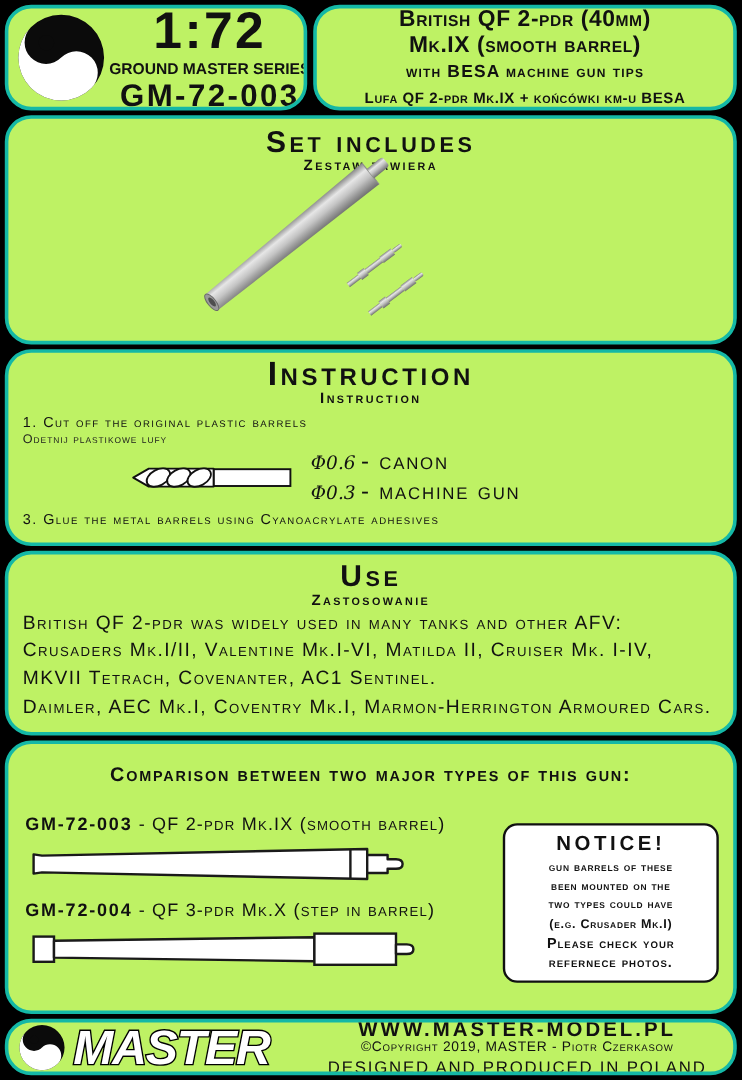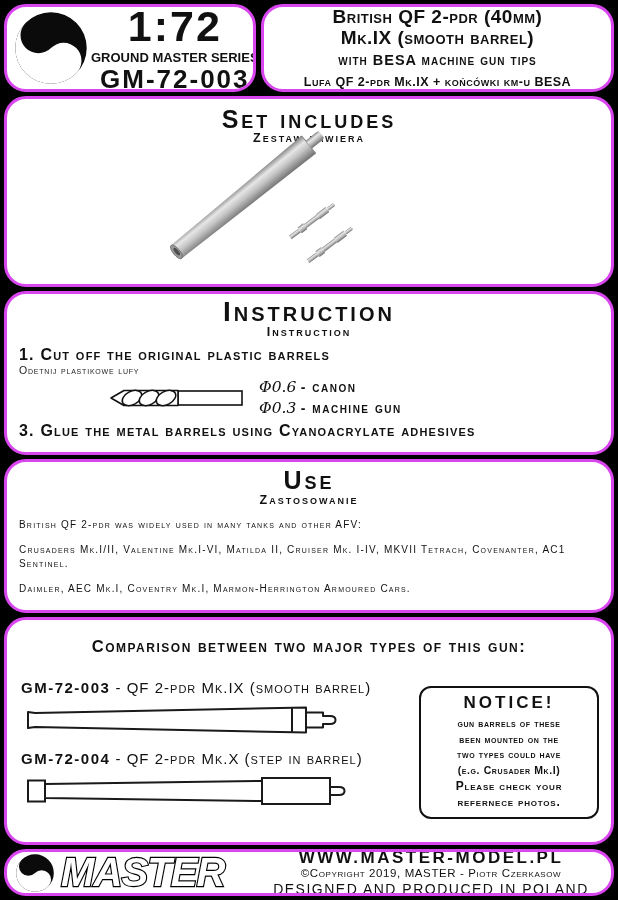--- a/index.html
+++ b/index.html
@@ -1,19 +1,19 @@
 <!DOCTYPE html>
 <html><head>
 <meta charset="utf-8">
 <style>
   html,body{margin:0;padding:0;background:#000;}
   .page{width:618px;height:900px;background:#000;box-sizing:border-box;padding:4px;
         display:flex;flex-direction:column;gap:4px;
         font-family:"Liberation Sans",sans-serif;color:#111;}
-  .panel{background:#ffffff;border:3px solid #d946ef;border-radius:22px;box-sizing:border-box;
+  .panel{background:#bef264;border:3px solid #14b8a6;border-radius:22px;box-sizing:border-box;
          position:relative;overflow:hidden;}
   .sc{font-variant:small-caps;}
   h2,h3,p{margin:0;}
 
   
   .header-row{display:flex;gap:5px;height:88px;flex:none;}
   .header-left{width:252px;display:flex;align-items:center;padding:3px 6px;gap:2px;}
   .logo{width:76px;height:76px;flex:none;}
   .brand-col{flex:1;text-align:center;line-height:1;}
   .scale{font-size:43px;font-weight:700;letter-spacing:2px;}
@@ -31,32 +31,32 @@
   .sec-sub{font-size:12.5px;font-weight:700;letter-spacing:2px;text-align:center;line-height:1.1;}
 
   
   .set-panel{height:191px;flex:none;padding-top:7px;}
   .set-art{position:absolute;left:0;top:0;width:100%;height:100%;}
 
   
   .instruction-panel{height:164px;flex:none;padding:3px 12px 0;}
   .instruction-panel .sec-title{font-size:28px;}
   .instruction-panel .sec-sub{margin-bottom:5px;}
-  .step-en{font-size:16px;font-weight:700;letter-spacing:1.2px;line-height:1.2;}
+  .step-en{font-size:12px;font-weight:400;letter-spacing:1.2px;line-height:1.2;}
   .step-pl{font-size:10.5px;font-weight:400;letter-spacing:.8px;line-height:1.15;color:#1c1c1c;}
   .step{margin-top:3px;}
   .drill-row{display:flex;align-items:center;gap:12px;margin:1px 0 1px 88px;}
   .drill-svg{width:140px;height:26px;flex:none;}
   .drill-line{line-height:1.25;white-space:nowrap;}
   .dia{font-family:"DejaVu Serif",serif;font-style:italic;font-size:15.5px;font-weight:400;}
-  .dlabel{font-size:14px;font-weight:700;letter-spacing:1.5px;}
+  .dlabel{font-size:20px;font-weight:400;letter-spacing:1.5px;}
 
   
   .use-panel{height:154px;flex:none;padding:5px 12px 0;}
-  .use-panel p{font-size:10px;font-weight:400;letter-spacing:1.2px;line-height:1.45;margin-top:10px;}
+  .use-panel p{font-size:16px;font-weight:400;letter-spacing:1.2px;line-height:1.45;}
   .use-panel .sec-sub{margin-top:1px;}
 
   
   .comparison-panel{height:228px;flex:none;padding:10px 14px 0;}
   .comp-title{font-size:16.5px;font-weight:700;letter-spacing:1.5px;text-align:center;margin-top:7px;}
   .comp-left{width:408px;}
   .comp-item{font-size:15px;letter-spacing:1px;margin-top:23px;white-space:nowrap;}
   .comp-item .comp-code{font-weight:700;letter-spacing:1.5px;}
   .comp-item .comp-desc{font-weight:400;}
   .comp-item + .comp-svg{margin-top:3px;}
@@ -180,21 +180,21 @@
     <div class="comp-title sc">Comparison between two major types of this gun:</div>
 
     <div class="comp-left">
       <div class="comp-item"><span class="comp-code">GM-72-003</span><span class="comp-desc sc"> - QF 2-pdr Mk.IX (smooth barrel)</span></div>
       <svg class="comp-svg" viewBox="0 0 322 42" aria-hidden="true">
         <path d="M3,13 L10,14 L281,8.5 L281,33.5 L10,28 L3,29 Z" fill="#fff" stroke="#1a1a1a" stroke-width="2" stroke-linejoin="round"></path>
         <line x1="267" y1="9" x2="267" y2="33" stroke="#1a1a1a" stroke-width="2"></line>
         <path d="M281,13.5 L298,13.5 L298,17 L305,17 Q310.5,17 310.5,21 Q310.5,25 305,25 L298,25 L298,28.5 L281,28.5 Z" fill="#fff" stroke="#1a1a1a" stroke-width="2" stroke-linejoin="round"></path>
       </svg>
 
-      <div class="comp-item second"><span class="comp-code">GM-72-004</span><span class="comp-desc sc"> - QF 2-pdr Mk.X (step in barrel)</span></div>
+      <div class="comp-item second"><span class="comp-code">GM-72-004</span><span class="comp-desc sc"> - QF 3-pdr Mk.X (step in barrel)</span></div>
       <svg class="comp-svg" viewBox="0 0 322 42" aria-hidden="true">
         <rect x="3" y="10.5" width="17" height="21" fill="#fff" stroke="#1a1a1a" stroke-width="2"></rect>
         <path d="M20,14 L237,11 L237,31 L20,28 Z" fill="#fff" stroke="#1a1a1a" stroke-width="2" stroke-linejoin="round"></path>
         <rect x="237" y="8" width="68" height="26" fill="#fff" stroke="#1a1a1a" stroke-width="2"></rect>
         <path d="M305,17 L314,17 Q319.5,17 319.5,21 Q319.5,25 314,25 L305,25 Z" fill="#fff" stroke="#1a1a1a" stroke-width="2" stroke-linejoin="round"></path>
       </svg>
     </div>
 
     <aside class="notice-box">
       <div class="notice-title">NOTICE!</div>

